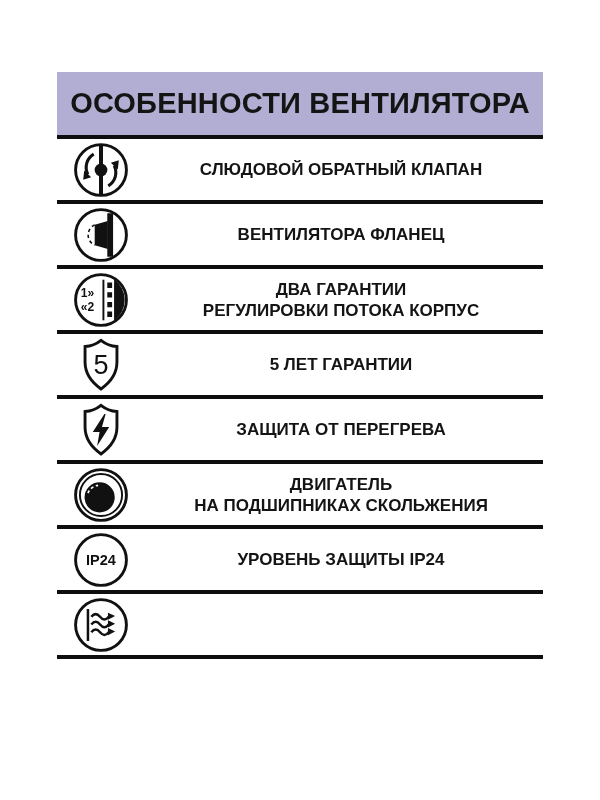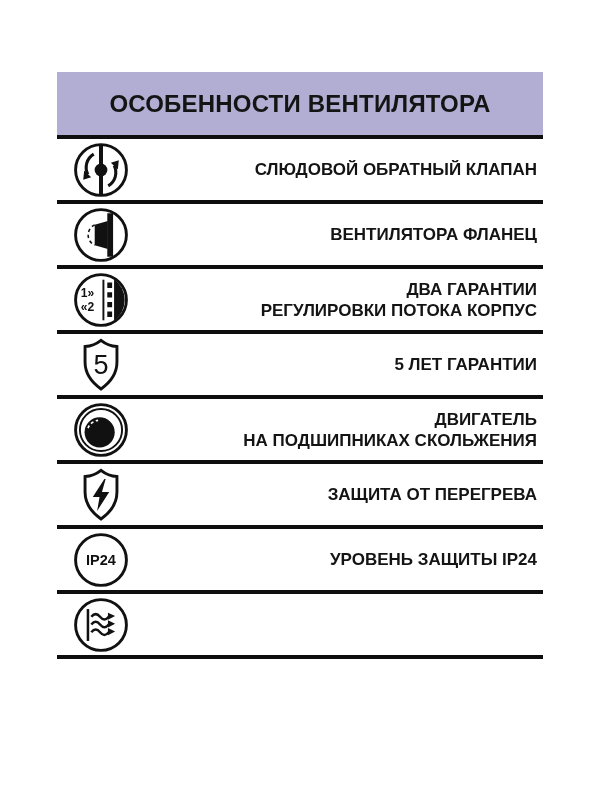--- a/index.html
+++ b/index.html
@@ -6,34 +6,34 @@
   body{
     width:600px;height:800px;background:#ffffff;position:relative;overflow:hidden;
     font-family:"Liberation Sans","DejaVu Sans",sans-serif;
   }
   .sheet{position:absolute;left:57px;top:72px;width:486px;}
   .header{
     height:63px;display:flex;align-items:center;justify-content:center;
     border-bottom:4px solid #0e0e0e;
   }
   .header .title{
-    font-size:24px;font-weight:700;color:#141414;letter-spacing:0.2px;white-space:nowrap;
+    font-size:29px;font-weight:700;color:#141414;letter-spacing:0.2px;white-space:nowrap;
   }
   .row{
     height:61px;border-bottom:4px solid #0e0e0e;
     display:flex;align-items:center;
   }
   .icon-wrap{width:88px;flex:0 0 88px;display:flex;align-items:center;justify-content:center;}
   .icon{width:58px;height:58px;display:block;}
   .icon svg{width:58px;height:58px;display:block;}
   .text{
     flex:1;text-align:center;color:#141414;font-weight:700;font-size:17px;line-height:21px;
     padding-right:6px;
   }
-  .line{display:block;white-space:nowrap;text-align:right;}
+  .line{display:block;white-space:nowrap;}
   svg text{font-family:"Liberation Sans","DejaVu Sans",sans-serif;fill:#111;}
 </style>
 </head>
 <body>
 
 <div class="sheet">
   <div class="header" id="header-band" style="background: rgb(178, 174, 211);">
     <span class="title">ОСОБЕННОСТИ ВЕНТИЛЯТОРА</span>
   </div>
   <div id="feature-list">
@@ -103,44 +103,44 @@
     </div>
     <div class="text">
           <span class="line">5 ЛЕТ ГАРАНТИИ</span>
         </div>
   </div>
 
   <div class="row">
     <div class="icon-wrap">
       <span class="icon">
             <svg viewBox="0 0 60 60">
+    <path d="M30 4.5 C35 8.5 41.5 10.6 46.5 10.9 L46.5 27 C46.5 40.5 39 48.5 30 54.8 C21 48.5 13.5 40.5 13.5 27 L13.5 10.9 C18.5 10.6 25 8.5 30 4.5 Z" fill="none" stroke="#111" stroke-width="3"></path>
+    <polygon points="33.5,13.5 21.5,32 28.5,32 26,46.5 38.5,27 31,27 34.8,13.5" fill="#111"></polygon>
+  </svg>
+          </span>
+    </div>
+    <div class="text">
+          <span class="line">ЗАЩИТА ОТ ПЕРЕГРЕВА</span>
+        </div>
+  </div>
+
+  <div class="row">
+    <div class="icon-wrap">
+      <span class="icon">
+            <svg viewBox="0 0 60 60">
     <circle cx="30" cy="30" r="26.3" fill="none" stroke="#111" stroke-width="3"></circle>
     <circle cx="30" cy="30" r="21.8" fill="none" stroke="#111" stroke-width="2"></circle>
     <circle cx="28.6" cy="32.4" r="15.6" fill="#111"></circle>
     <path d="M16.5 28 A 13 13 0 0 1 27 20" fill="none" stroke="#fff" stroke-width="1.7" stroke-dasharray="3 2.6"></path>
   </svg>
           </span>
     </div>
     <div class="text">
           <span class="line">ДВИГАТЕЛЬ</span>
           <span class="line">НА ПОДШИПНИКАХ СКОЛЬЖЕНИЯ</span>
-        </div>
-  </div>
-
-  <div class="row">
-    <div class="icon-wrap">
-      <span class="icon">
-            <svg viewBox="0 0 60 60">
-    <path d="M30 4.5 C35 8.5 41.5 10.6 46.5 10.9 L46.5 27 C46.5 40.5 39 48.5 30 54.8 C21 48.5 13.5 40.5 13.5 27 L13.5 10.9 C18.5 10.6 25 8.5 30 4.5 Z" fill="none" stroke="#111" stroke-width="3"></path>
-    <polygon points="33.5,13.5 21.5,32 28.5,32 26,46.5 38.5,27 31,27 34.8,13.5" fill="#111"></polygon>
-  </svg>
-          </span>
-    </div>
-    <div class="text">
-          <span class="line">ЗАЩИТА ОТ ПЕРЕГРЕВА</span>
         </div>
   </div>
 
   <div class="row">
     <div class="icon-wrap">
       <span class="icon">
             <svg viewBox="0 0 60 60">
     <circle cx="30" cy="30" r="26.3" fill="none" stroke="#111" stroke-width="3"></circle>
     <text x="30" y="35.5" font-size="15" font-weight="600" text-anchor="middle">IP24</text>
   </svg>

